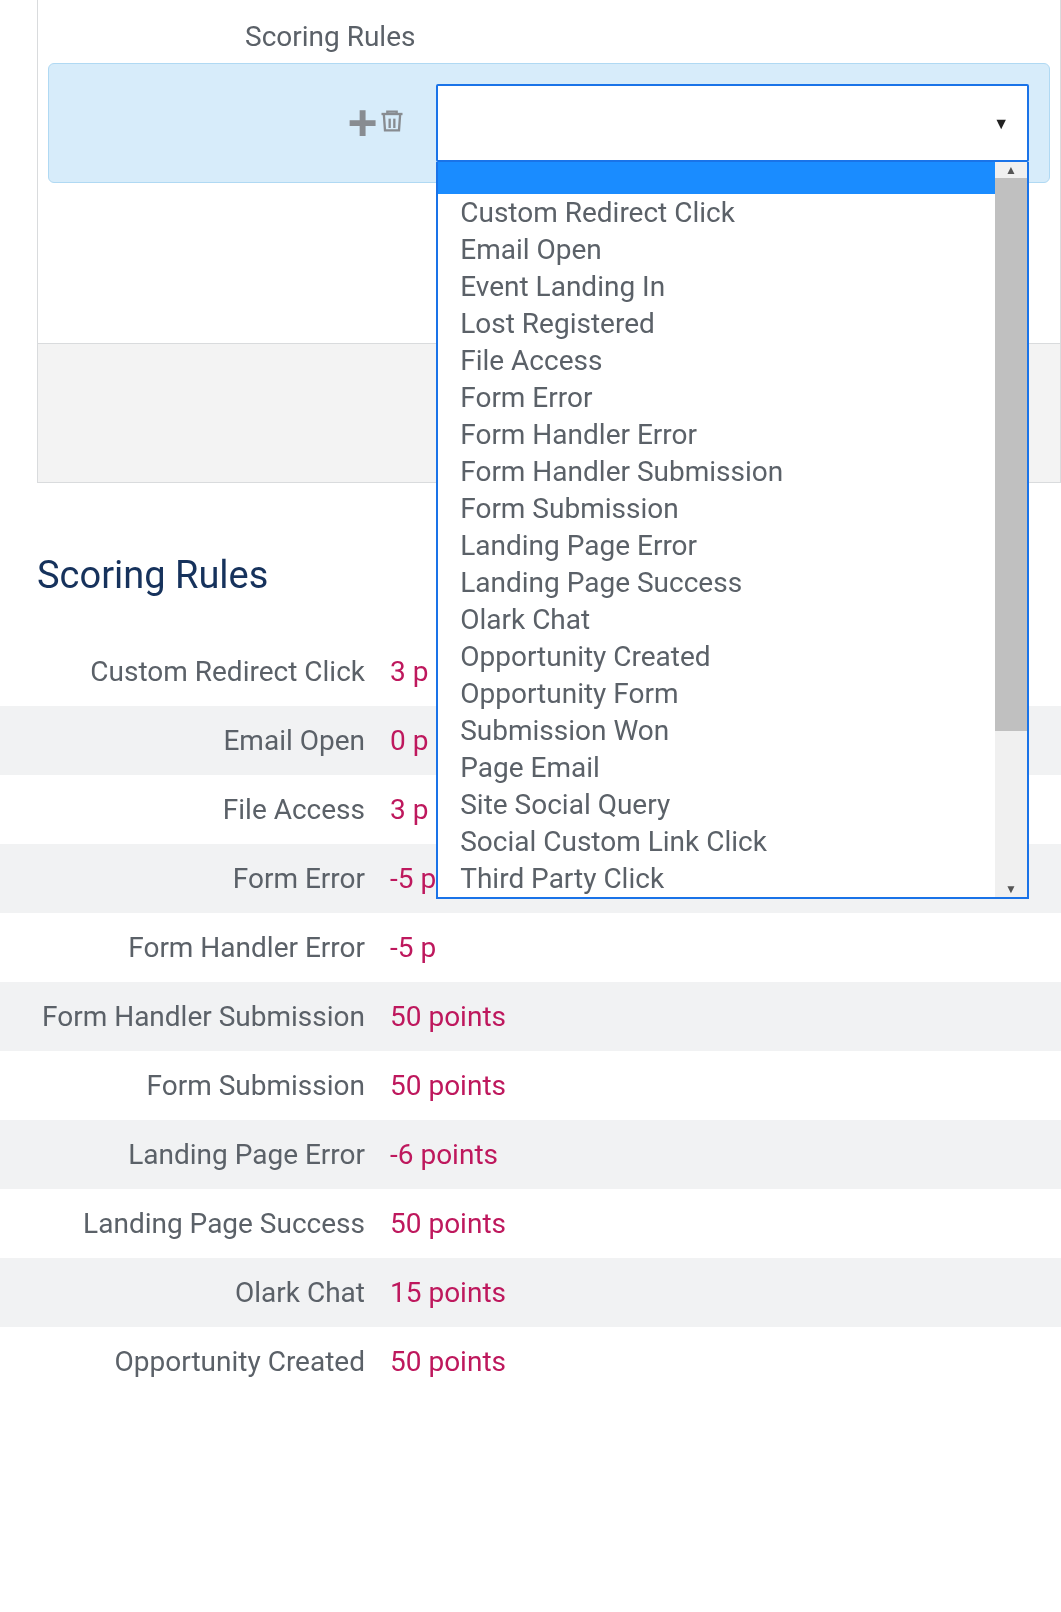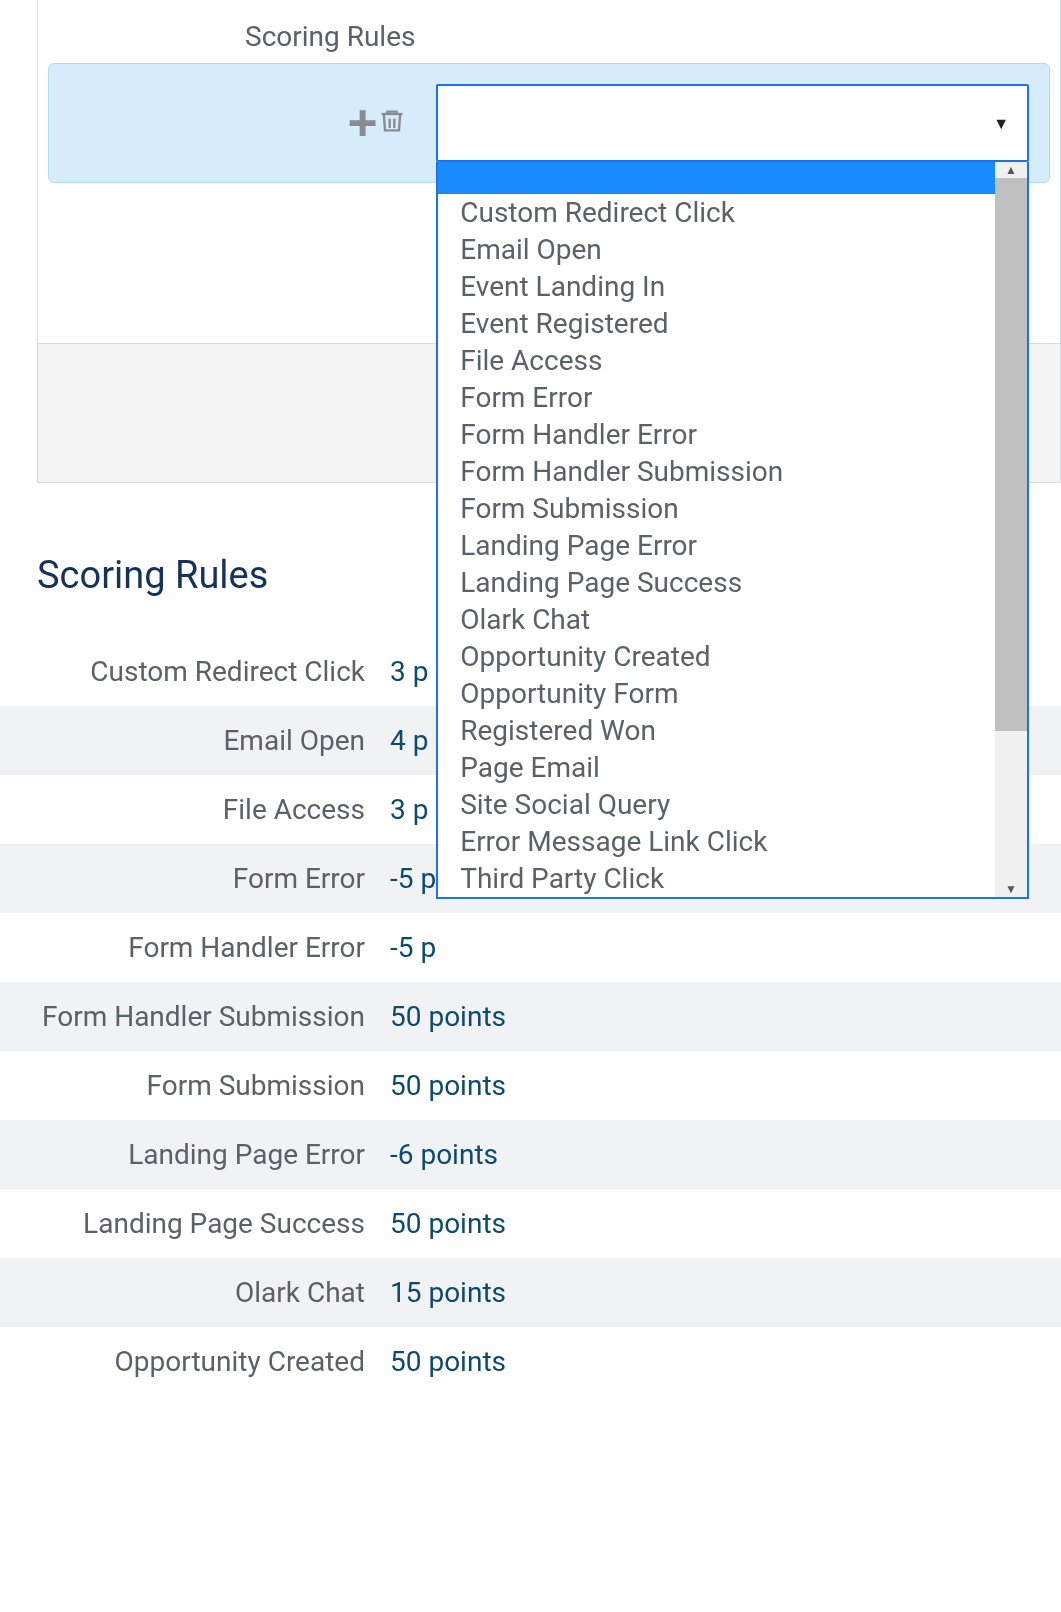--- a/index.html
+++ b/index.html
@@ -158,21 +158,21 @@
   .rules-table .row:nth-child(even) {
     background: #f1f2f3;
   }
   .rules-table .label {
     width: 390px;
     text-align: right;
     padding-right: 25px;
     color: #5b6168;
   }
   .rules-table .value {
-    color: #0c4a6e;
+    color: #be185d;
     padding-left: 0;
   }
 </style>
 </head>
 <body>
 
 <div class="panel">
   <div class="panel-header">
     <span class="panel-header-label">Scoring Rules</span>
   </div>
@@ -193,35 +193,35 @@
     <div class="select-wrap">
       <div class="select-box">
         <span class="caret-down">▼</span>
       </div>
       <div class="dropdown-list">
         <div class="dropdown-items" id="dropdown-items">
             <div class="dropdown-item selected"></div>
             <div class="dropdown-item">Custom Redirect Click</div>
             <div class="dropdown-item">Email Open</div>
             <div class="dropdown-item">Event Landing In</div>
-            <div class="dropdown-item">Event Registered</div>
+            <div class="dropdown-item">Lost Registered</div>
             <div class="dropdown-item">File Access</div>
             <div class="dropdown-item">Form Error</div>
             <div class="dropdown-item">Form Handler Error</div>
             <div class="dropdown-item">Form Handler Submission</div>
             <div class="dropdown-item">Form Submission</div>
             <div class="dropdown-item">Landing Page Error</div>
             <div class="dropdown-item">Landing Page Success</div>
             <div class="dropdown-item">Olark Chat</div>
             <div class="dropdown-item">Opportunity Created</div>
             <div class="dropdown-item">Opportunity Form</div>
-            <div class="dropdown-item">Registered Won</div>
+            <div class="dropdown-item">Submission Won</div>
             <div class="dropdown-item">Page Email</div>
             <div class="dropdown-item">Site Social Query</div>
-            <div class="dropdown-item">Error Message Link Click</div>
+            <div class="dropdown-item">Social Custom Link Click</div>
             <div class="dropdown-item">Third Party Click</div>
           </div>
         <div class="dropdown-scrollbar">
           <span class="scroll-arrow">▲</span>
           <div class="scroll-thumb"></div>
           <span class="scroll-arrow">▼</span>
         </div>
       </div>
     </div>
   </div>
@@ -233,21 +233,21 @@
 
 <h2 class="section-title">Scoring Rules</h2>
 
 <div class="rules-table" id="rules-table">
     <div class="row">
       <div class="label">Custom Redirect Click</div>
       <div class="value">3 p</div>
     </div>
     <div class="row">
       <div class="label">Email Open</div>
-      <div class="value">4 p</div>
+      <div class="value">0 p</div>
     </div>
     <div class="row">
       <div class="label">File Access</div>
       <div class="value">3 p</div>
     </div>
     <div class="row">
       <div class="label">Form Error</div>
       <div class="value">-5 p</div>
     </div>
     <div class="row">

